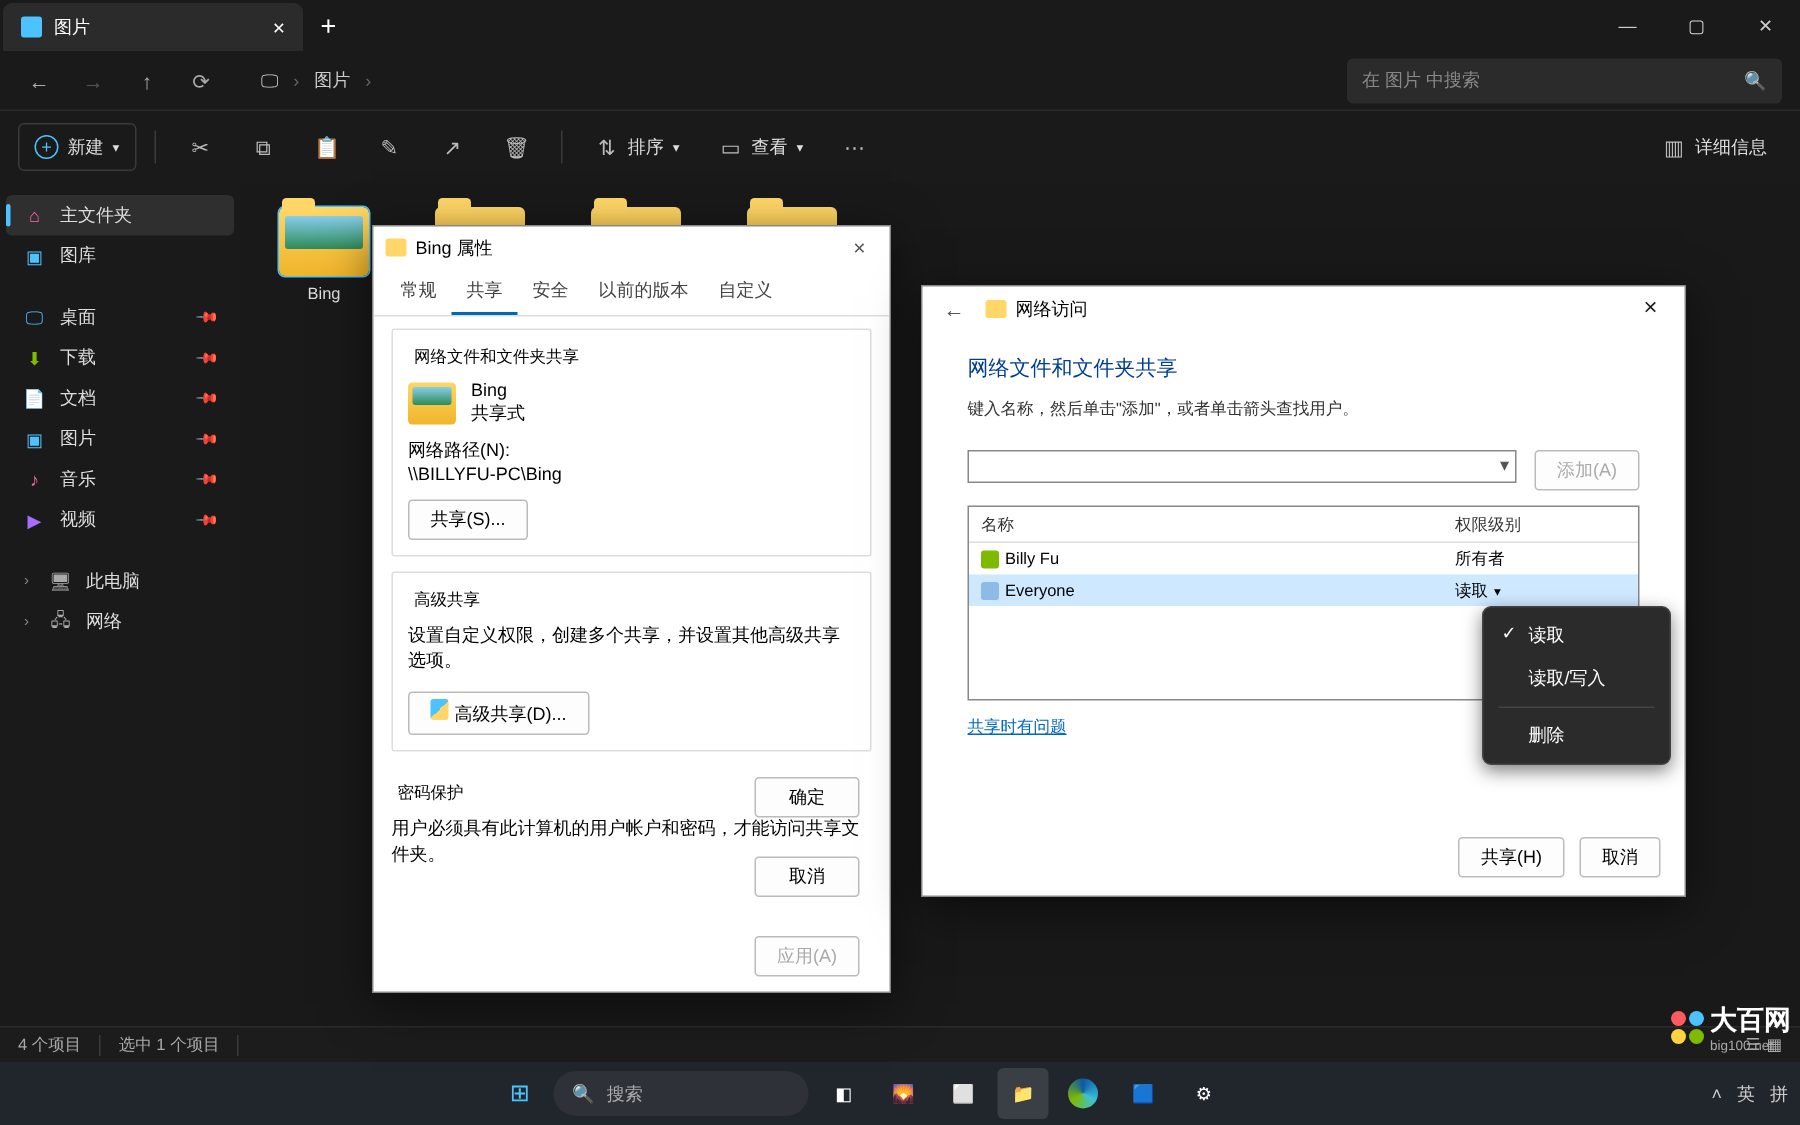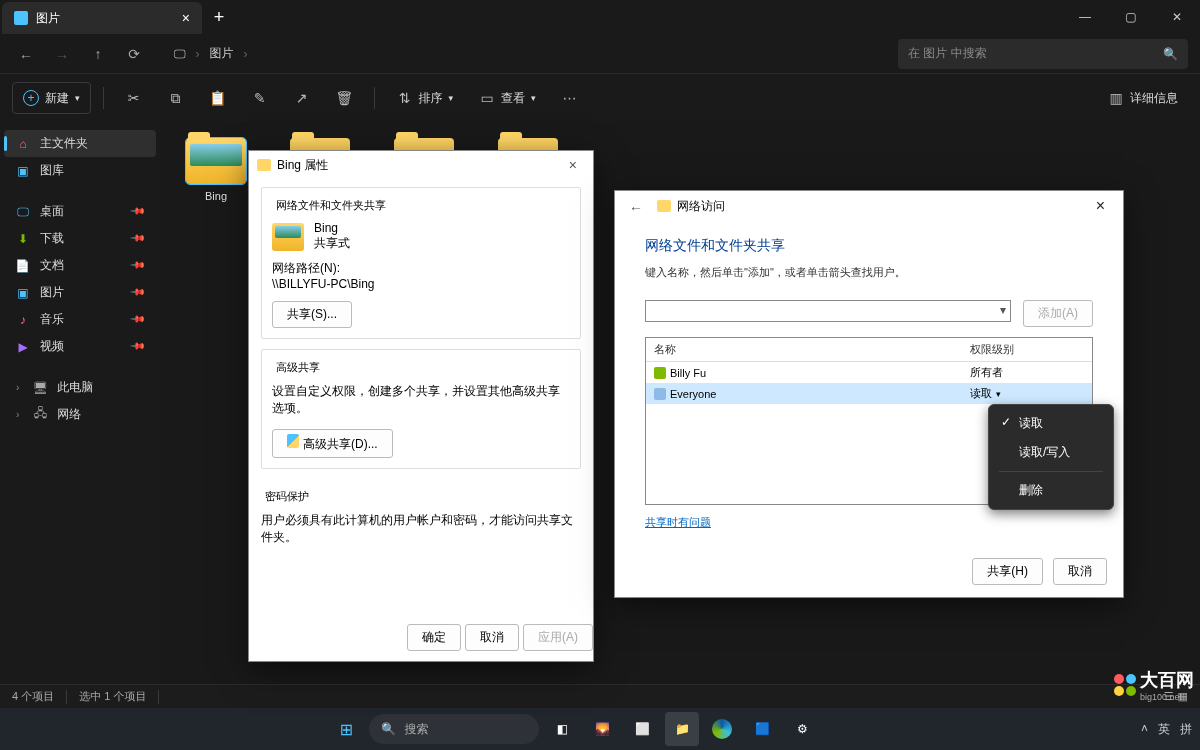--- a/index.html
+++ b/index.html
@@ -59,35 +59,35 @@
 .dlg-tabs{display:flex;border-bottom:1px solid #ddd;padding:0 8px;}
 .dlg-tab{padding:6px 10px;cursor:pointer;color:#444;}
 .dlg-tab.active{border-bottom:2px solid #0067c0;}
 .dlg-body{padding:8px 12px;}
 .dlg-group{border:1px solid #ddd;border-radius:2px;padding:10px;margin-bottom:10px;}
 .dlg-group-title{font-size:11px;color:#000;margin:-16px 16px 8px 0;background:#fff;display:inline-block;padding:0 4px;}
 .dlg-row{display:flex;align-items:center;gap:10px;margin-bottom:6px;}
 .dlg-btn{border:1px solid #bbb;background:#fdfdfd;padding:4px 14px;border-radius:3px;cursor:pointer;font-size:12px;}
 .dlg-btn.disabled{color:#aaa;cursor:default;}
 .dlg-link{color:#0067c0;text-decoration:underline;cursor:pointer;}
-.dlg-footer{position:absolute;bottom:10px;right:0;display:flex;gap:4px;}
+.dlg-footer{position:absolute;bottom:10px;right:20px;display:flex;gap:26px;flex-direction:column;}
 .shield{width:12px;height:14px;background:linear-gradient(135deg,#4cc2ff 50%,#ffd667 50%);border-radius:2px;display:inline-block;margin-right:4px;}
 
 
 .netdlg{position:absolute;top:190px;left:614px;width:510px;height:408px;background:#fff;color:#000;border:1px solid #888;box-shadow:0 8px 30px rgba(0,0,0,0.5);font-size:12px;}
 .net-title{height:30px;display:flex;align-items:center;padding:0 10px;}
 .net-back{font-size:14px;color:#555;cursor:pointer;padding:4px;}
 .net-close{margin-left:auto;font-size:16px;cursor:pointer;color:#222;padding:4px 8px;}
 .net-body{padding:6px 30px;}
 .net-h{font-size:14px;color:#003e92;margin:10px 0;}
 .net-sub{font-size:11px;color:#333;margin-bottom:20px;}
 .net-addrow{display:flex;gap:12px;margin-bottom:10px;}
 .net-input{flex:1;border:1px solid #888;height:22px;position:relative;}
 .net-input::after{content:"▾";position:absolute;right:4px;top:2px;color:#555;}
-.net-table{border:1px solid #888;height:168px;}
+.net-table{border:1px solid #888;height:130px;}
 .net-th{display:flex;border-bottom:1px solid #ddd;}
 .net-th>div{padding:4px 8px;font-size:11px;color:#333;}
 .net-th>div:first-child{flex:1;}
 .net-th>div:last-child{width:130px;}
 .net-tr{display:flex;}
 .net-tr>div{padding:3px 8px;font-size:11px;display:flex;align-items:center;gap:4px;}
 .net-tr>div:first-child{flex:1;}
 .net-tr>div:last-child{width:130px;}
 .net-tr.sel{background:#cde8ff;}
 .usr-ic{width:12px;height:12px;background:#7fba00;border-radius:2px;}
@@ -304,20 +304,27 @@
     <span>拼</span>
   </div>
 </div>
 
 <div class="dialog">
   <div class="dlg-title">
     <span class="dlg-fold-ic"></span>
     <span>Bing 属性</span>
     <span class="dlg-close">×</span>
   </div>
+  <div class="dlg-tabs">
+    <div class="dlg-tab">常规</div>
+    <div class="dlg-tab active">共享</div>
+    <div class="dlg-tab">安全</div>
+    <div class="dlg-tab">以前的版本</div>
+    <div class="dlg-tab">自定义</div>
+  </div>
   <div class="dlg-body">
     <div class="dlg-group">
       <div class="dlg-group-title">网络文件和文件夹共享</div>
       <div class="dlg-row">
         <div style="width:32px;height:28px;background:linear-gradient(#ffd667,#f0b429);border-radius:3px;position:relative;">
             <div style="position:absolute;top:3px;left:3px;right:3px;height:12px;background:linear-gradient(#87ceeb,#2e8b57);border-radius:2px;"></div>
           </div>
         <div>
           <div>Bing</div>
           <div>共享式</div>

